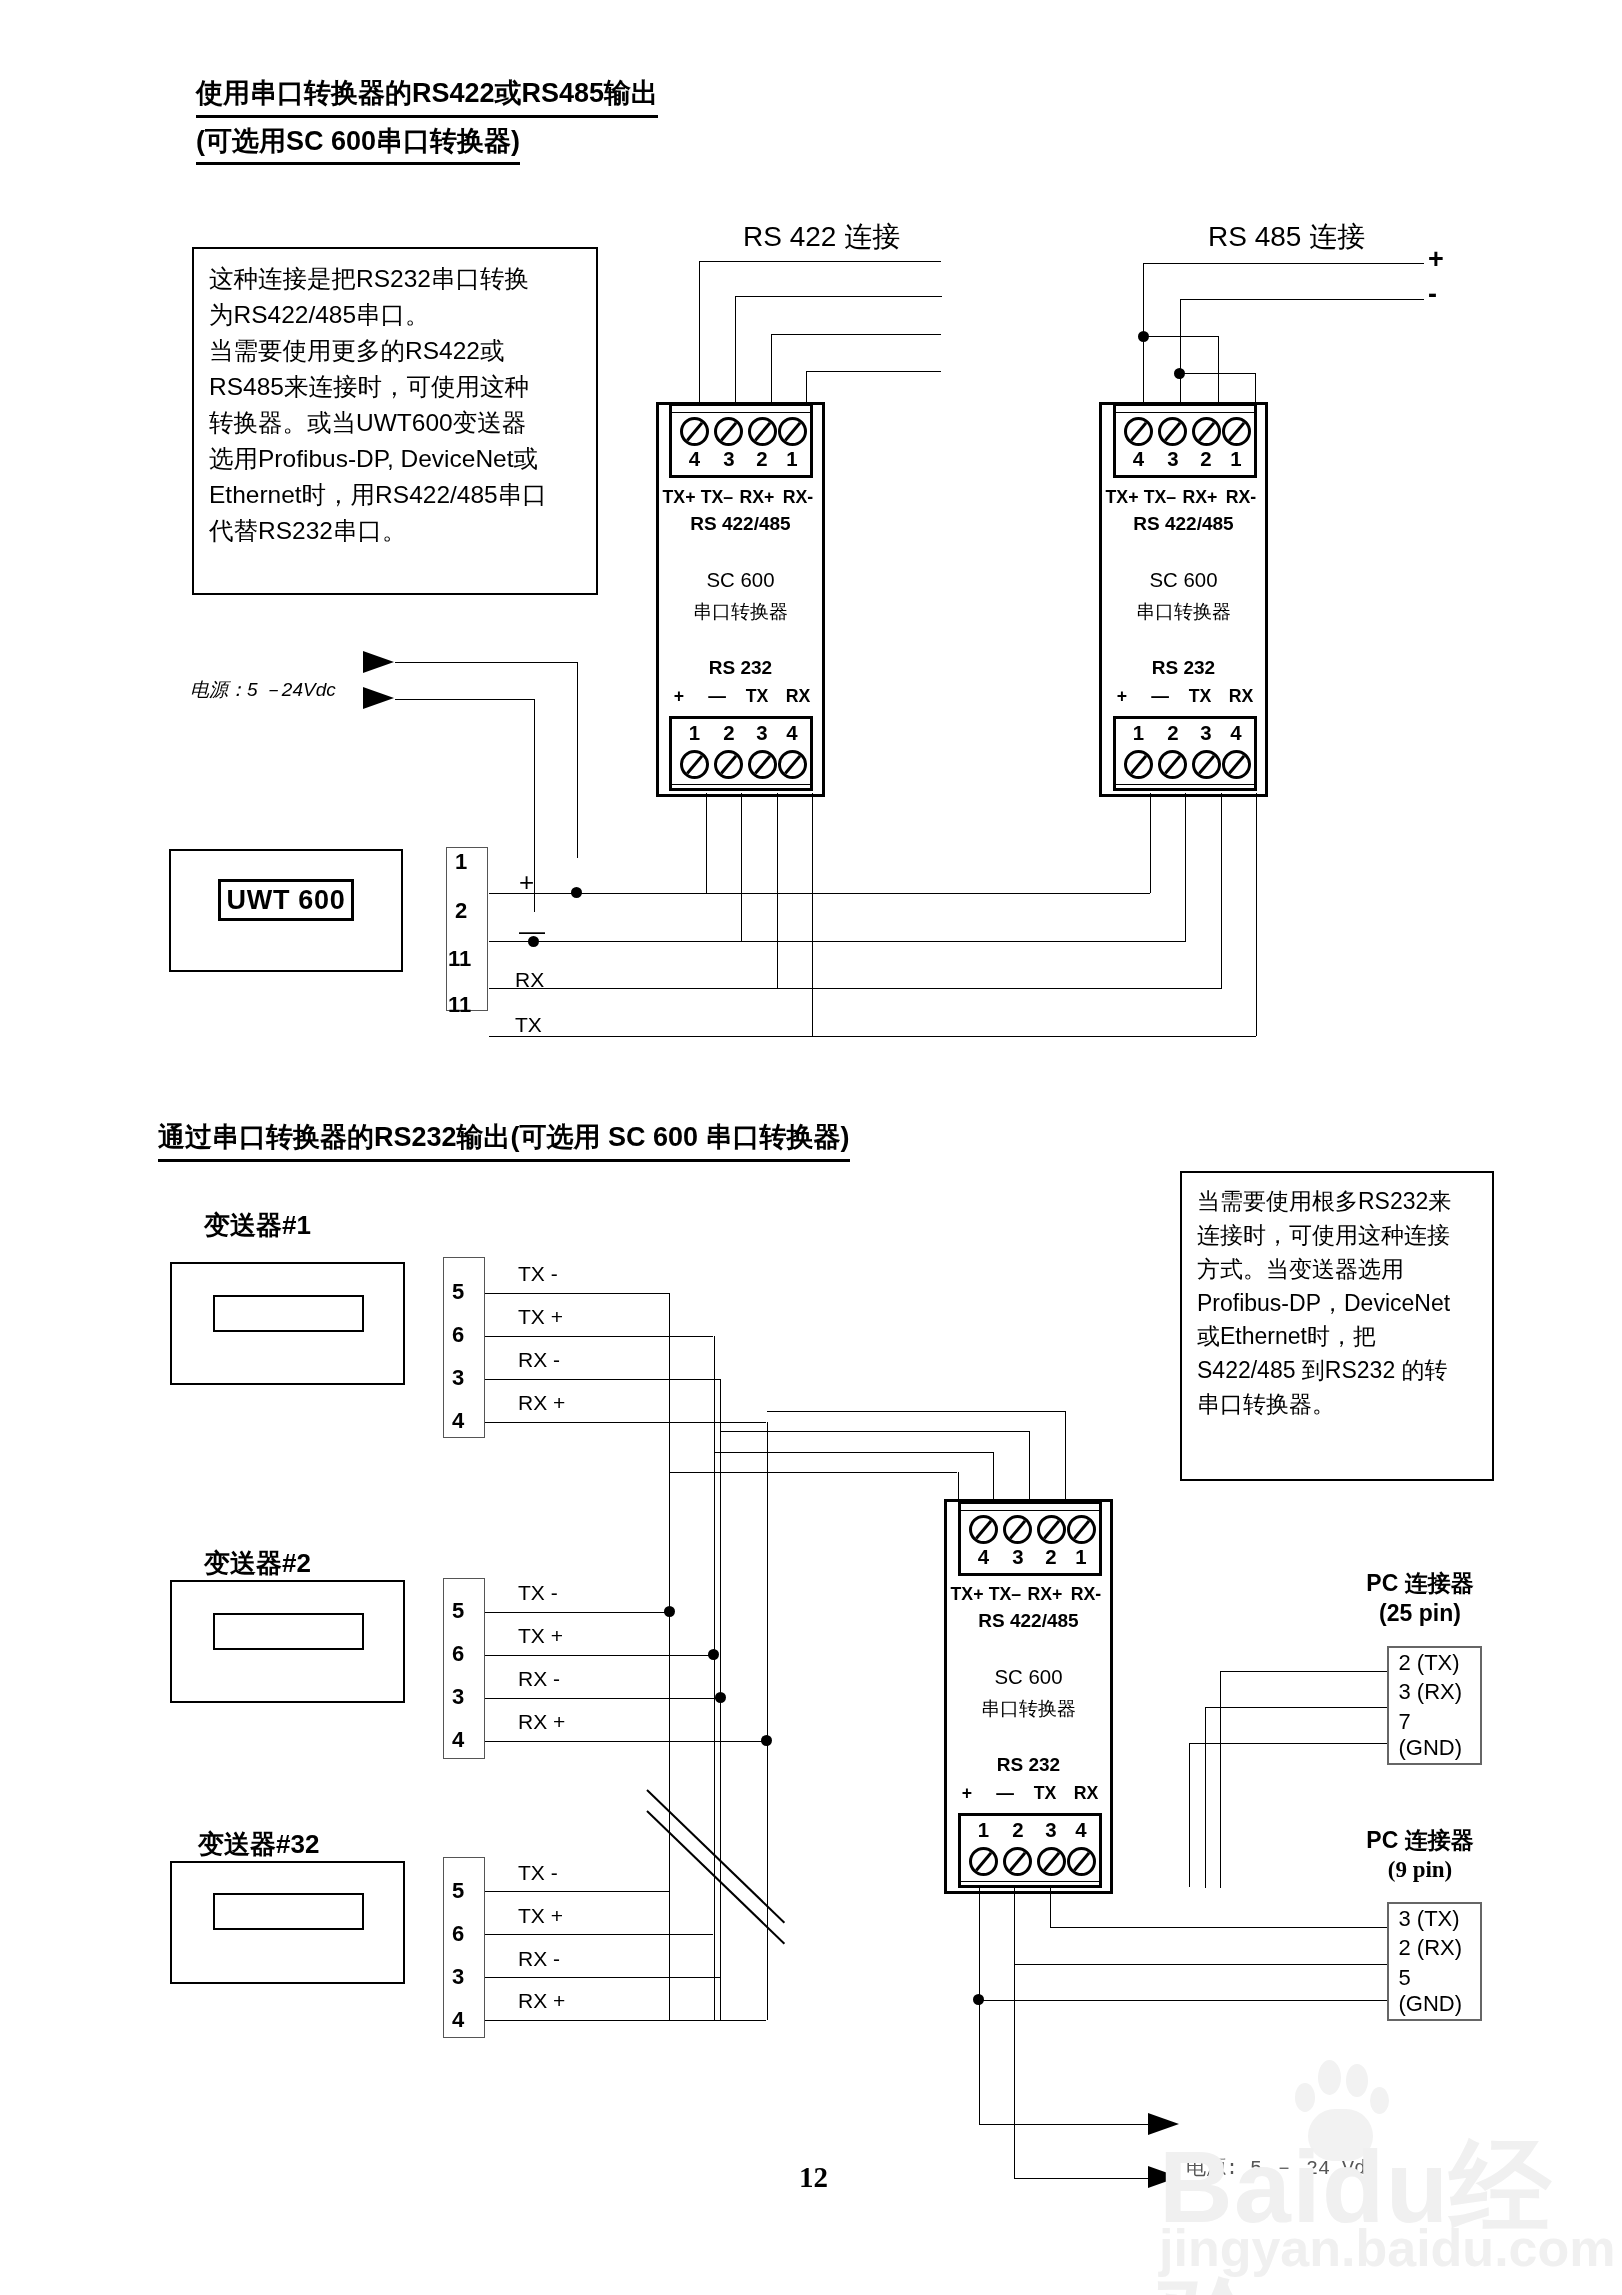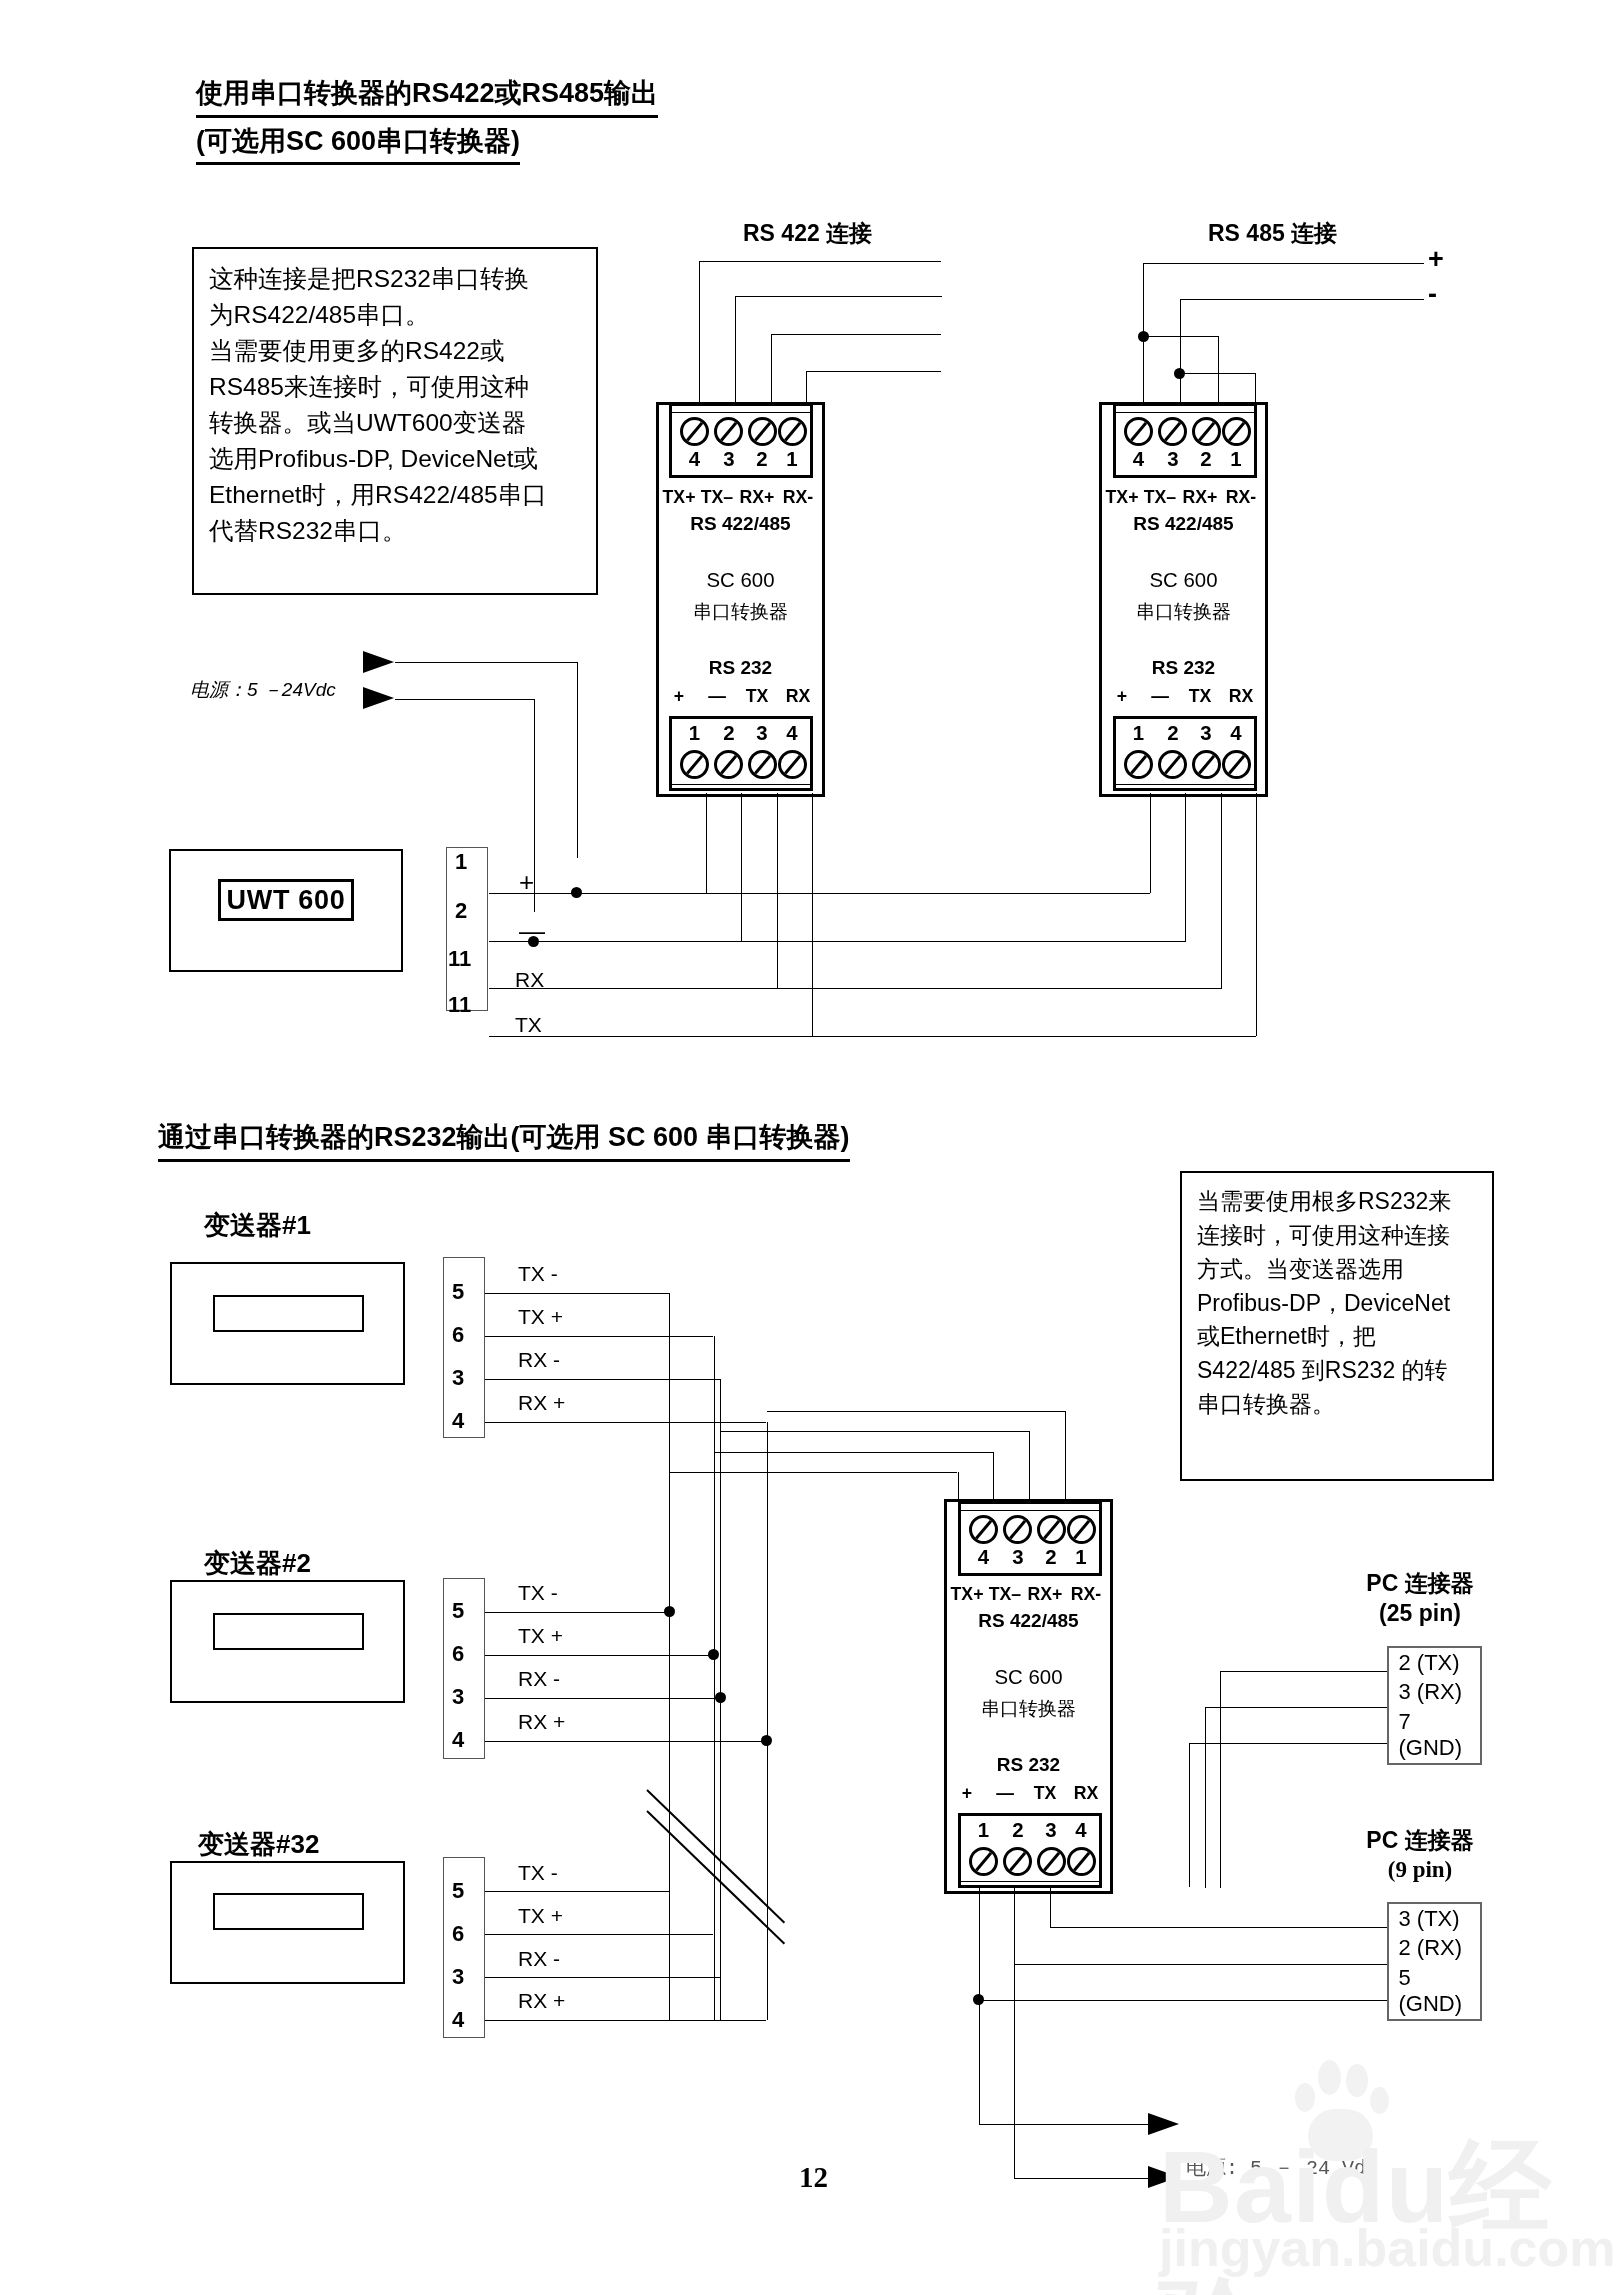--- a/index.html
+++ b/index.html
@@ -39,21 +39,21 @@
     position:absolute;left:50%;top:-12%;width:0;height:124%;
     border-left:3.4px solid #000;transform:translateX(-50%) rotate(40deg);
     transform-origin:center center;display:block;
   }
   .tnum{position:absolute;font-size:20.4px;font-weight:bold;text-align:center;}
   .tlab{position:absolute;font-size:17.7px;font-weight:bold;text-align:center;white-space:nowrap;}
   .mlab{position:absolute;font-size:19px;font-weight:bold;text-align:center;width:100%;white-space:nowrap;}
   .mname{position:absolute;font-size:20.4px;text-align:center;width:100%;white-space:nowrap;}
   .mname2{position:absolute;font-size:19px;text-align:center;width:100%;white-space:nowrap;}
   
-  .t-title{position:absolute;font-size:23px;font-weight:bold;white-space:nowrap;}
+  .t-title{position:absolute;font-size:28px;font-weight:normal;white-space:nowrap;}
   .t-plain{position:absolute;font-size:20.4px;white-space:nowrap;font-style:italic;}
   .t-small{position:absolute;font-size:20px;white-space:nowrap;font-family:Liberation Mono, monospace;}
   .t-sign{position:absolute;font-size:27px;font-weight:bold;white-space:nowrap;}
   .t-pin{position:absolute;font-size:22px;font-weight:bold;white-space:nowrap;}
   .t-sig{position:absolute;font-size:21px;white-space:nowrap;}
   .t-dev{position:absolute;font-size:26px;font-weight:bold;white-space:nowrap;}
   .uwtlabel{
     position:absolute;box-sizing:border-box;border:3.4px solid #000;background:#fff;
     font-size:27px;font-weight:bold;text-align:center;letter-spacing:0.7px;
     display:flex;align-items:center;justify-content:center;

